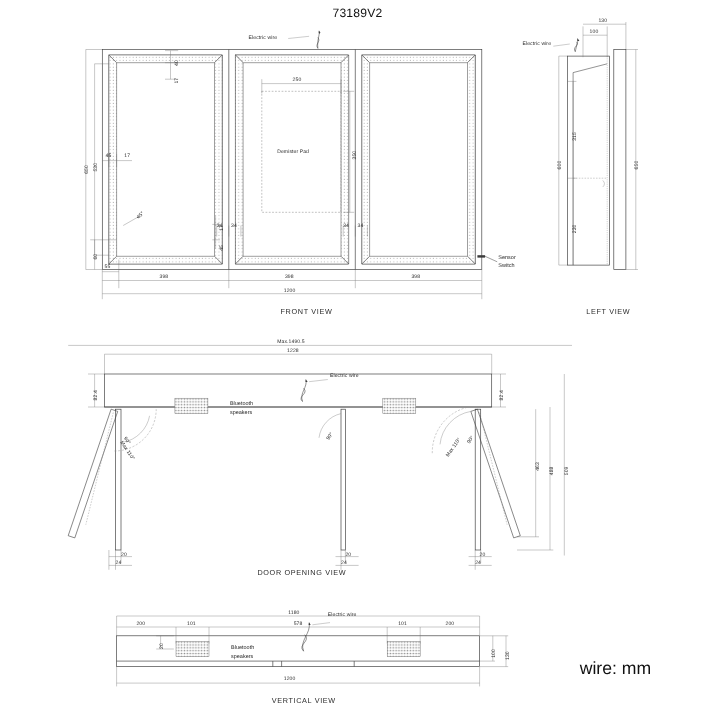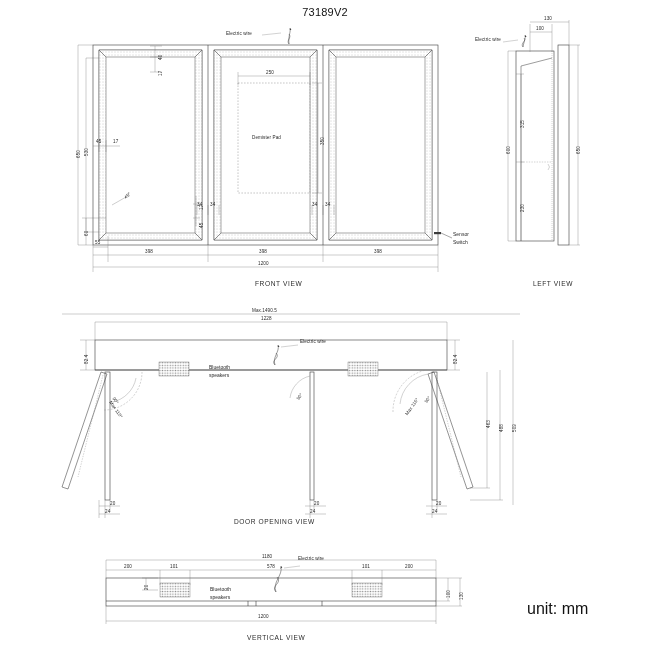--- a/index.html
+++ b/index.html
@@ -11,21 +11,21 @@
   #title{position:absolute;left:0;top:6px;width:650px;text-align:center;
          font-size:11px;color:#111;letter-spacing:.02em;}
   .viewname{position:absolute;font-size:6.6px;letter-spacing:.09em;color:#2a2a2a;white-space:nowrap;}
   #unit{position:absolute;left:527px;top:600px;font-size:16px;color:#111;}
   .note{position:absolute;font-size:5px;color:#2b2b2b;white-space:nowrap;line-height:1.25;}
 </style>
 </head>
 <body>
 
 <div id="title">73189V2</div>
-<div id="unit">unit: mm</div>
+<div id="unit">wire: mm</div>
 
 <svg class="cv" viewBox="0 0 650 650" xmlns="http://www.w3.org/2000/svg">
   <defs>
     <pattern id="bev" width="3" height="3" patternUnits="userSpaceOnUse">
       <rect width="3" height="3" fill="#ffffff"></rect>
       <circle cx="1" cy="1" r="0.45" fill="#9a9a9a"></circle>
     </pattern>
     <pattern id="spk" width="2.6" height="2.6" patternUnits="userSpaceOnUse">
       <rect width="2.6" height="2.6" fill="#ffffff"></rect>
       <circle cx="1.3" cy="1.3" r="0.75" fill="#8f8f8f"></circle>

